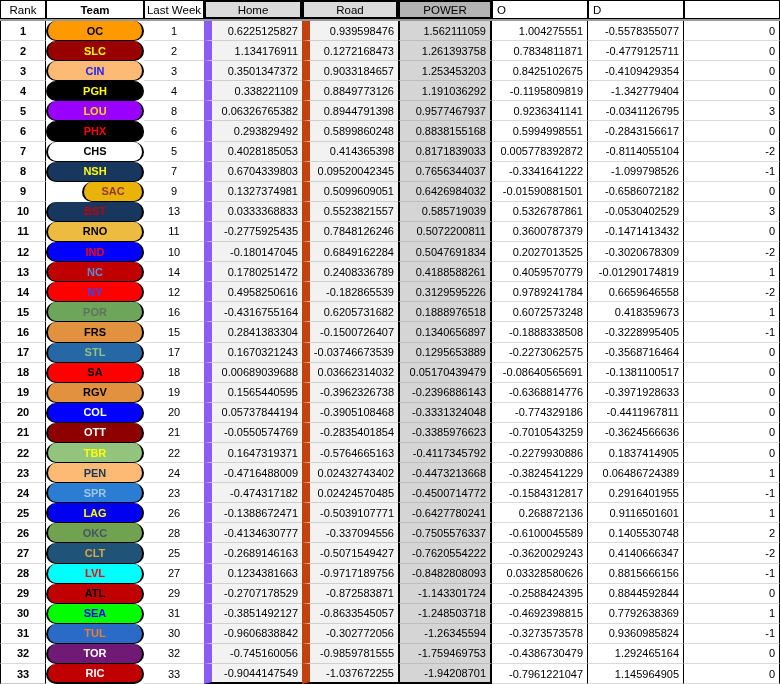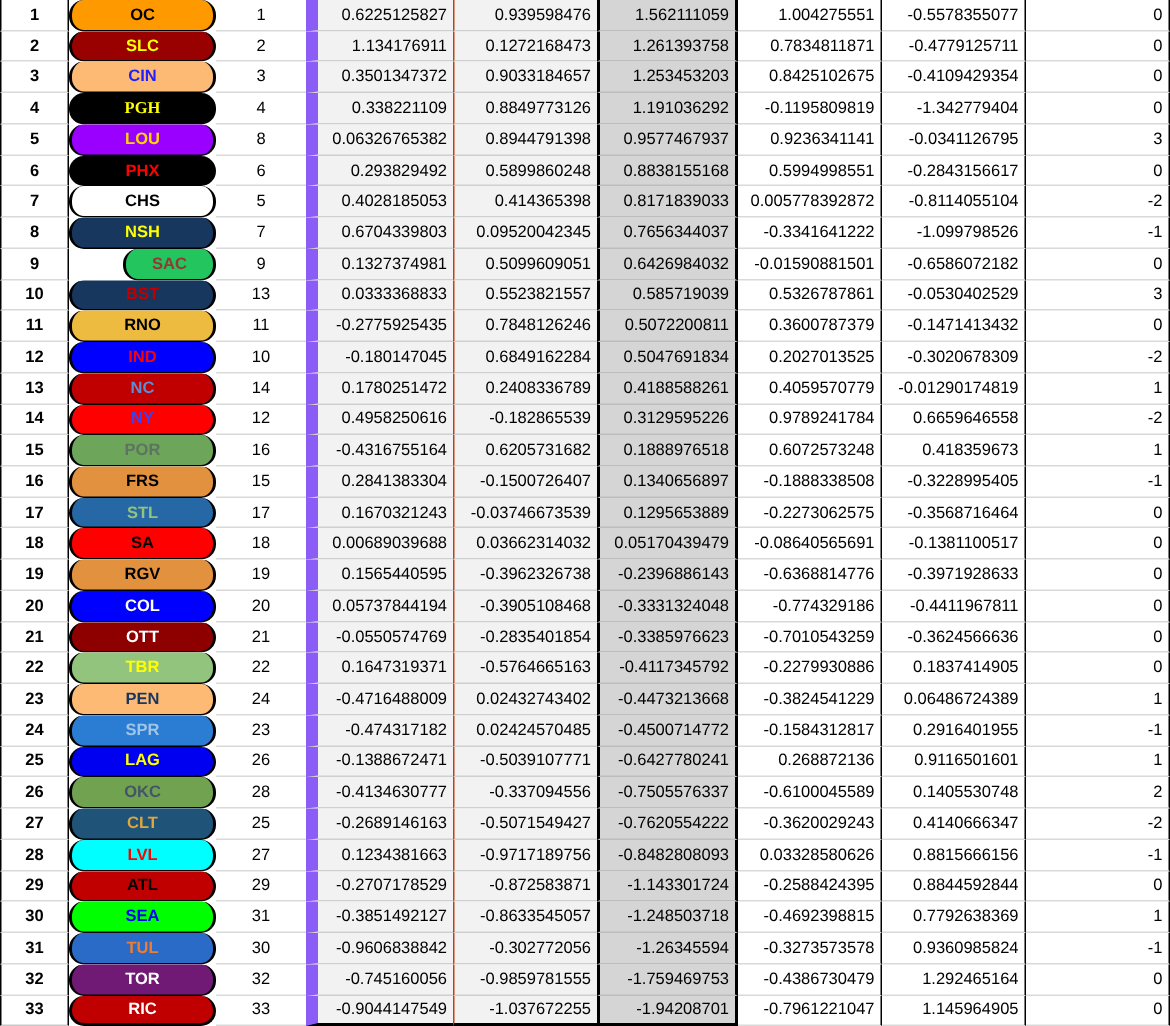--- a/index.html
+++ b/index.html
@@ -37,34 +37,45 @@
     flex:1 1 0;
   }
   .cell { font-size:11px; color:#000; display:flex; align-items:center; overflow:hidden; white-space:nowrap; }
   .ctr { justify-content:center; }
   .num { justify-content:flex-end; padding-right:4px; }
 
   .b-rank  { font-weight:bold; border-left:1px solid #000; border-right:1px solid #000; border-bottom:1px solid #d9d9d9; }
   .b-team  { font-weight:bold; border-left:2px solid #000; border-right:2px solid #000; border-bottom:1px solid #000;border-radius:10px; }
   .b-lw    { border-bottom:1px solid #d9d9d9; }
   .b-home  { background:var(--hr-col-bg); border-left:8px solid #8b5cf6; border-bottom:1px solid #cfcfcf; }
-  .b-road  { background:var(--hr-col-bg); border-left:1px solid #c2410c; border-bottom:1px solid #cfcfcf; }
+  .b-road  { background:var(--hr-col-bg); border-left:8px solid #c2410c; border-bottom:1px solid #cfcfcf; }
   .b-power { background:var(--power-col-bg); border-left:2px solid #000; border-right:2px solid #000; border-bottom:1px solid #bdbdbd; }
   .b-o     { border-bottom:1px solid #d9d9d9; border-right:1px solid #000; }
   .b-d     { border-bottom:1px solid #d9d9d9; border-right:1px solid #000; }
   .b-last  { border-bottom:1px solid #d9d9d9; border-right:1px solid #000; }
 
   .last-row .b-team, .last-row .b-home, .last-row .b-road, .last-row .b-power { border-bottom:2px solid #000; }
   .last-row .b-rank { border-bottom:1px solid #c9c9c9; }
 </style>
 </head>
 <body>
 
 <div class="sheet">
 
+  <div class="hrow">
+    <div class="hcell hc h-rank">Rank</div>
+    <div class="hcell hc h-team">Team</div>
+    <div class="hcell hc h-lw">Last Week</div>
+    <div class="hcell hc h-home">Home</div>
+    <div class="hcell hc h-road">Road</div>
+    <div class="hcell hc h-power">POWER</div>
+    <div class="hcell hl h-o">O</div>
+    <div class="hcell hl h-d">D</div>
+    <div class="hcell hl h-extra"></div>
+  </div>
 
   <div class="tbody">
       <div class="row">
     <div class="cell ctr b-rank">1</div>
     <div class="cell ctr b-team" style="background: rgb(255, 153, 0); color: rgb(0, 0, 0);">OC</div>
     <div class="cell ctr b-lw">1</div>
     <div class="cell num b-home">0.6225125827</div>
     <div class="cell num b-road">0.939598476</div>
     <div class="cell num b-power">1.562111059</div>
     <div class="cell num b-o">1.004275551</div>
@@ -88,21 +99,21 @@
     <div class="cell ctr b-lw">3</div>
     <div class="cell num b-home">0.3501347372</div>
     <div class="cell num b-road">0.9033184657</div>
     <div class="cell num b-power">1.253453203</div>
     <div class="cell num b-o">0.8425102675</div>
     <div class="cell num b-d">-0.4109429354</div>
     <div class="cell num b-last">0</div>
   </div>
       <div class="row">
     <div class="cell ctr b-rank">4</div>
-    <div class="cell ctr b-team" style="background: rgb(0, 0, 0); color: rgb(255, 255, 0); font-family: Liberation Serif, serif;">PGH</div>
+    <div class="cell ctr b-team" style="background: rgb(0, 0, 0); color: rgb(255, 255, 0);">PGH</div>
     <div class="cell ctr b-lw">4</div>
     <div class="cell num b-home">0.338221109</div>
     <div class="cell num b-road">0.8849773126</div>
     <div class="cell num b-power">1.191036292</div>
     <div class="cell num b-o">-0.1195809819</div>
     <div class="cell num b-d">-1.342779404</div>
     <div class="cell num b-last">0</div>
   </div>
       <div class="row">
     <div class="cell ctr b-rank">5</div>
@@ -143,21 +154,21 @@
     <div class="cell ctr b-lw">7</div>
     <div class="cell num b-home">0.6704339803</div>
     <div class="cell num b-road">0.09520042345</div>
     <div class="cell num b-power">0.7656344037</div>
     <div class="cell num b-o">-0.3341641222</div>
     <div class="cell num b-d">-1.099798526</div>
     <div class="cell num b-last">-1</div>
   </div>
       <div class="row">
     <div class="cell ctr b-rank">9</div>
-    <div class="cell ctr b-team" style="background: #22c55e; color: rgb(149, 55, 53); margin-left: 36px;">SAC</div>
+    <div class="cell ctr b-team" style="background: #eab308; color: rgb(149, 55, 53); margin-left: 36px;">SAC</div>
     <div class="cell ctr b-lw">9</div>
     <div class="cell num b-home">0.1327374981</div>
     <div class="cell num b-road">0.5099609051</div>
     <div class="cell num b-power">0.6426984032</div>
     <div class="cell num b-o">-0.01590881501</div>
     <div class="cell num b-d">-0.6586072182</div>
     <div class="cell num b-last">0</div>
   </div>
       <div class="row">
     <div class="cell ctr b-rank">10</div>

